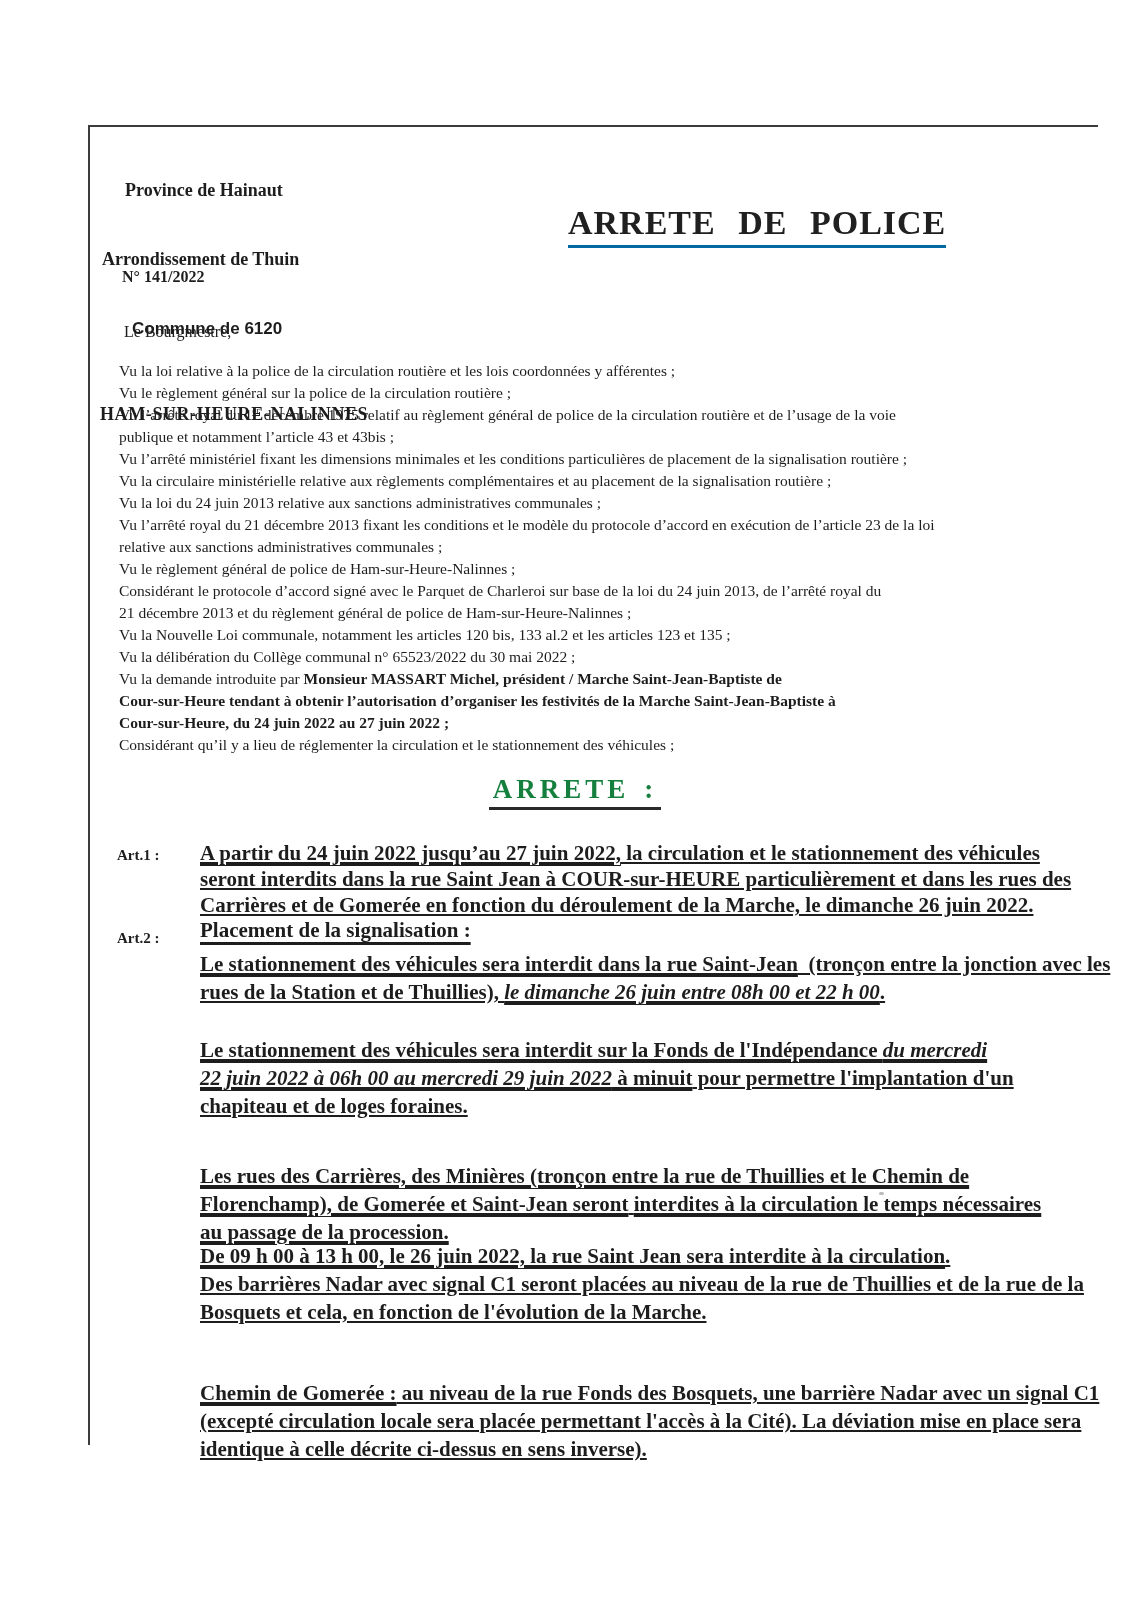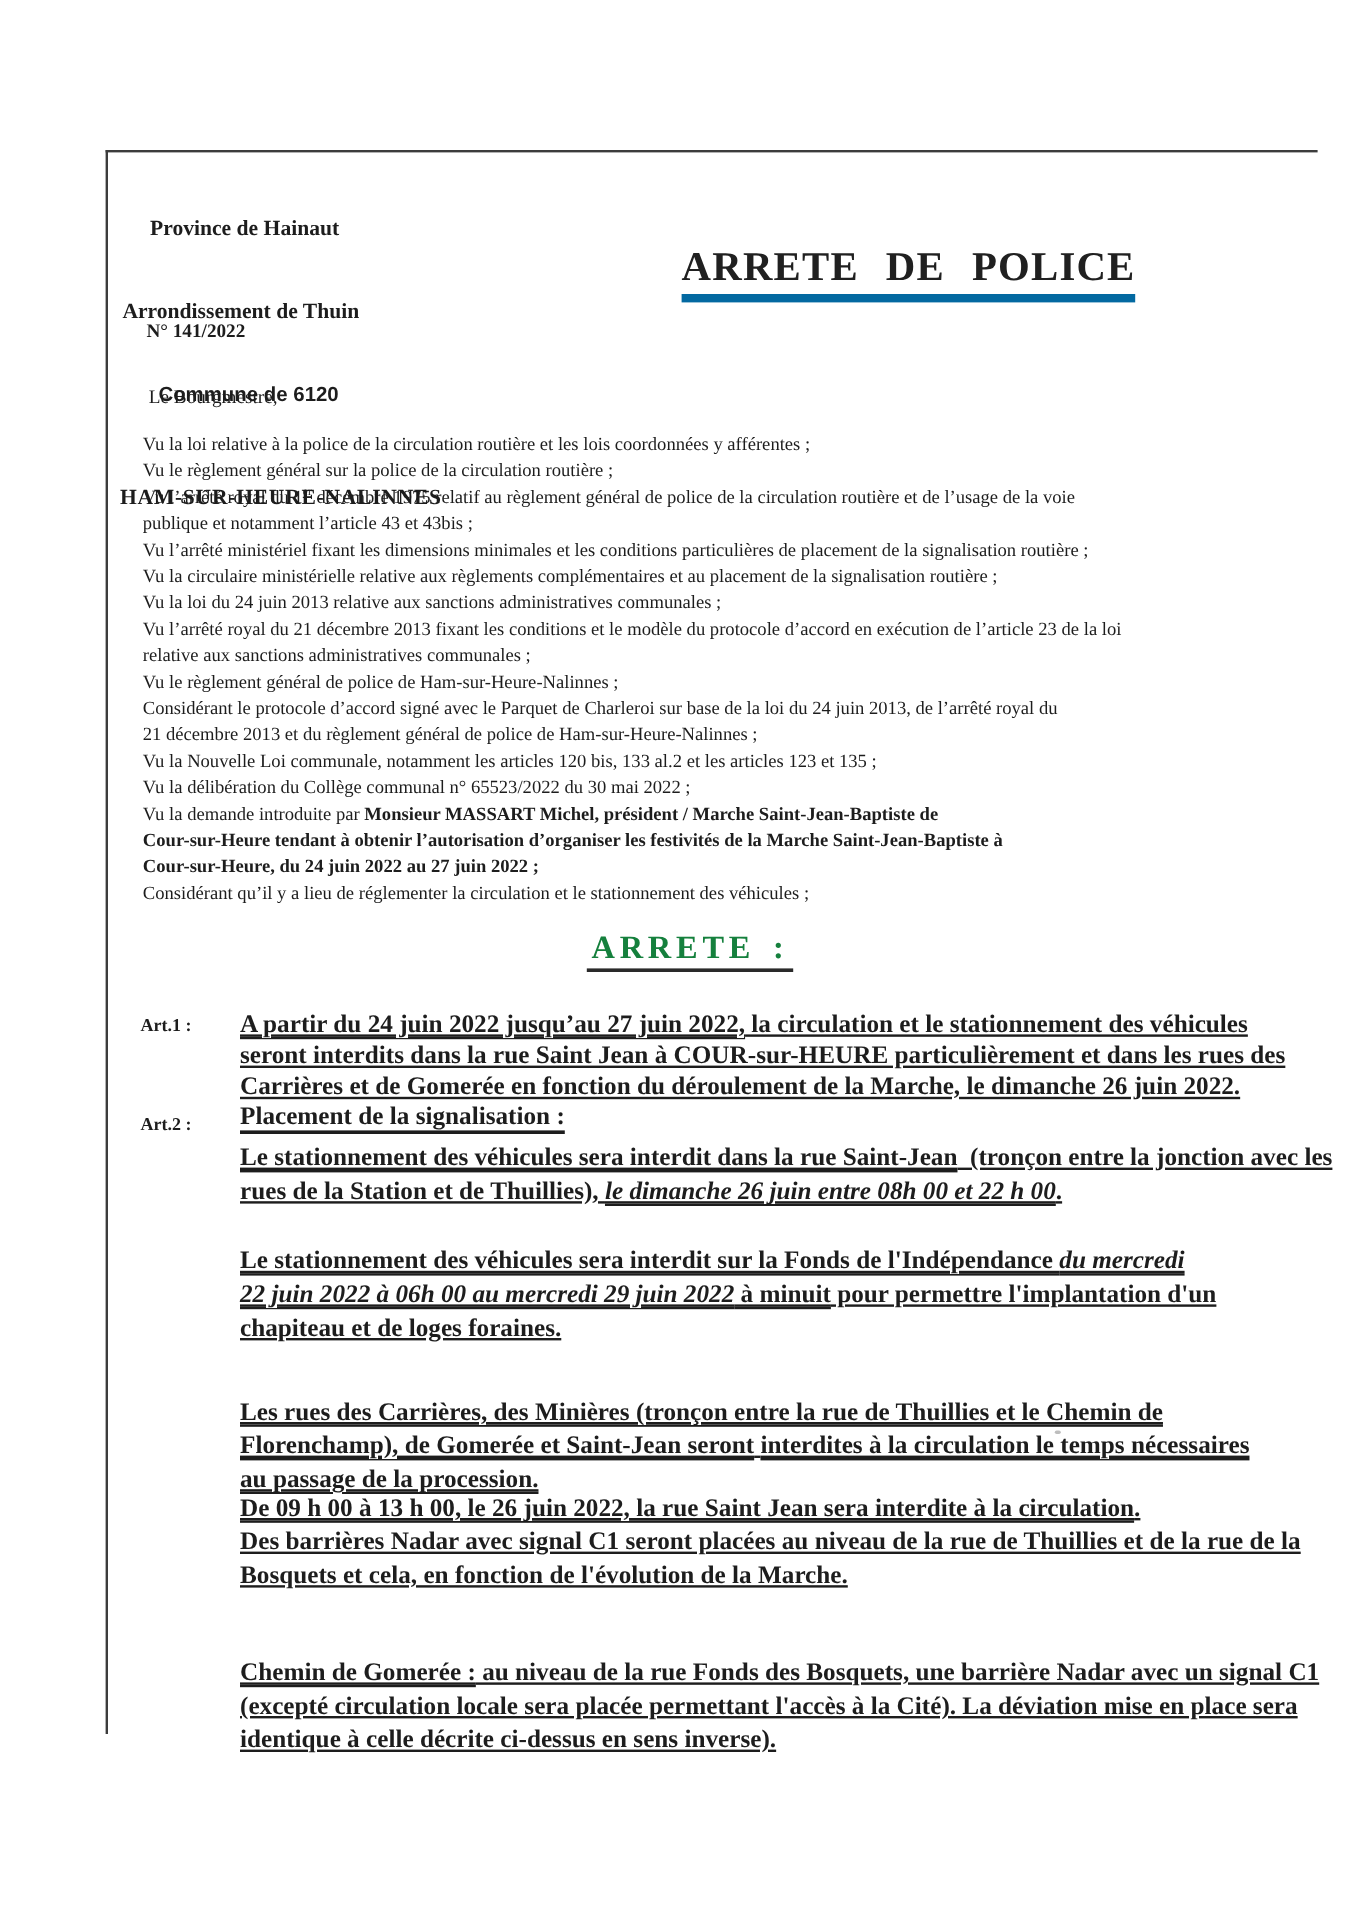--- a/index.html
+++ b/index.html
@@ -11,21 +11,21 @@
   .frame-left{position:absolute;left:88px;top:125px;width:2px;height:1320px;background:#3c3c3c;}
 
   .hdr{position:absolute;left:100px;top:133px;font-weight:bold;font-size:18px;line-height:23px;white-space:pre;}
   .hdr-province{padding-left:25px;}
   .hdr-arrond{padding-left:2px;}
   .hdr-commune{padding-left:32px;font-family:"Liberation Sans", sans-serif;font-size:17px;}
   .hdr-muni{margin-top:17px;font-size:18px;letter-spacing:0.6px;}
 
   .doc-title{
     position:absolute;left:568px;top:204px;font-size:34px;font-weight:bold;
-    letter-spacing:1px;word-spacing:13px;border-bottom:7px solid #0369a1;
+    letter-spacing:1px;word-spacing:13px;border-bottom:3px solid #0369a1;
     padding-bottom:3px;white-space:pre;color:#202020;
   }
   .ref-number{position:absolute;left:122px;top:268px;font-size:16px;font-weight:bold;}
   .salutation{position:absolute;left:124px;top:311px;font-size:16px;margin-top:12px;}
 
   .preamble{position:absolute;left:119px;top:362px;}
   .preamble .line{height:22px;font-size:15.5px;white-space:pre;}
 
   .decree-heading{
     position:absolute;left:90px;top:774px;width:970px;text-align:center;

